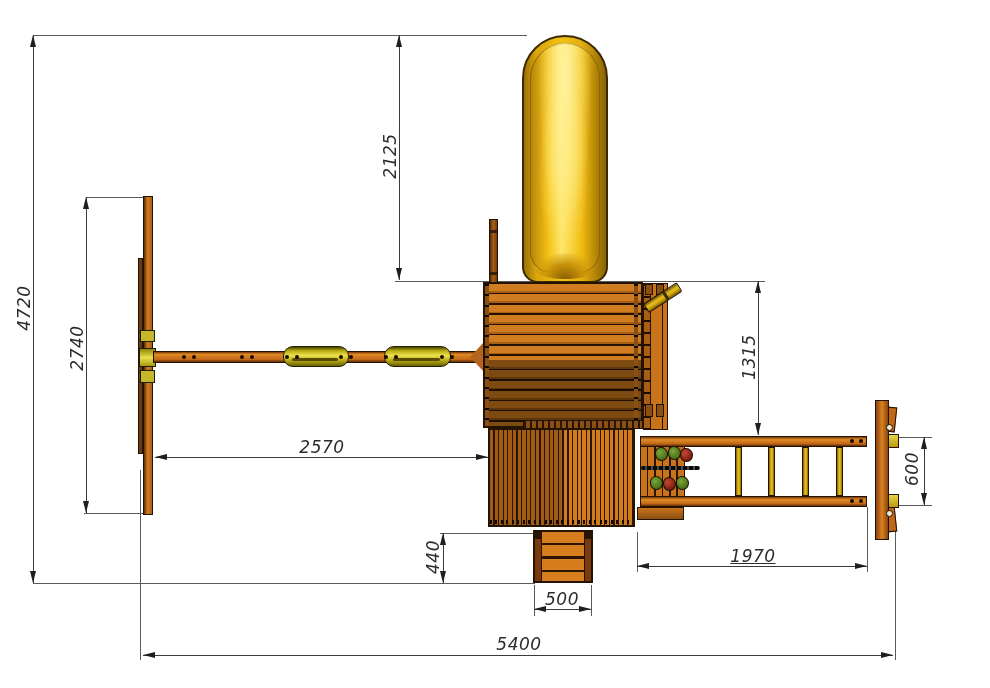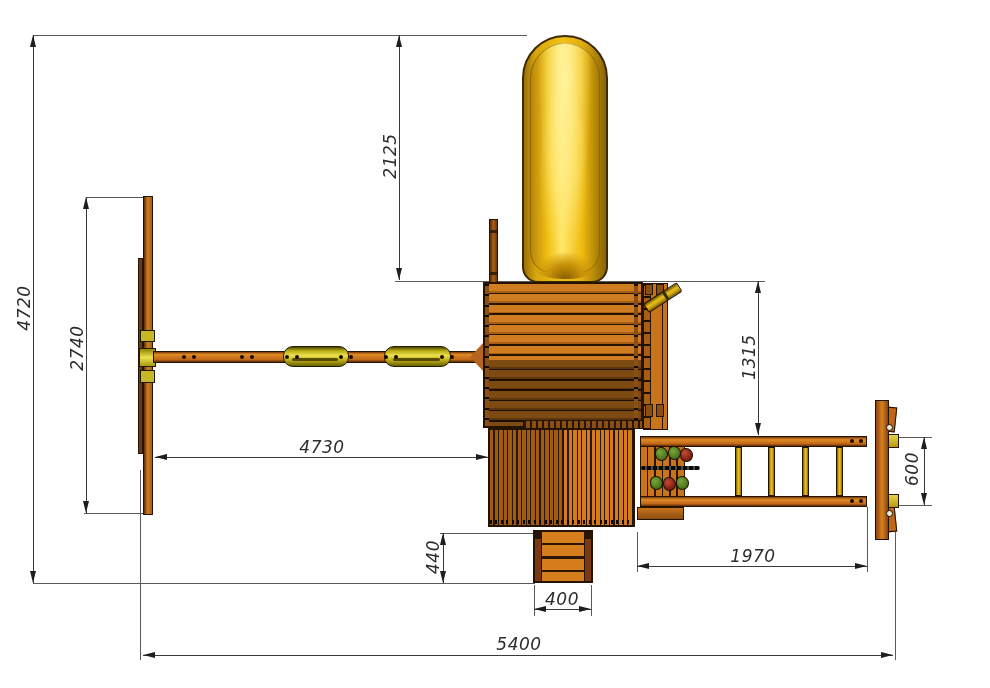--- a/index.html
+++ b/index.html
@@ -177,19 +177,19 @@
   <div class="ar ar-left" style="left:637px;top:562.5px;"></div>
   <div class="ar ar-right" style="left:855px;top:562.5px;"></div>
   <div class="ar ar-left" style="left:143px;top:651.5px;"></div>
   <div class="ar ar-right" style="left:881px;top:651.5px;"></div>
 
   <div class="dlab rot" style="left:-16px;top:298px;">4720</div>
   <div class="dlab rot" style="left:37px;top:338px;">2740</div>
   <div class="dlab rot" style="left:350px;top:146px;">2125</div>
   <div class="dlab rot" style="left:709px;top:347px;">1315</div>
   <div class="dlab rot" style="left:872px;top:459px;">600</div>
-  <div class="dlab" style="left:282px;top:437px;">4730</div>
+  <div class="dlab" style="left:282px;top:437px;">2570</div>
   <div class="dlab rot" style="left:393px;top:547px;">440</div>
-  <div class="dlab" style="left:522px;top:589px;">400</div>
-  <div class="dlab" style="left:713px;top:546px;">1970</div>
+  <div class="dlab" style="left:522px;top:589px;">500</div>
+  <div class="dlab" style="left:713px;top:546px;text-decoration:underline;">1970</div>
   <div class="dlab" style="left:479px;top:634px;">5400</div>
 
 </div>
 
 </body></html>

